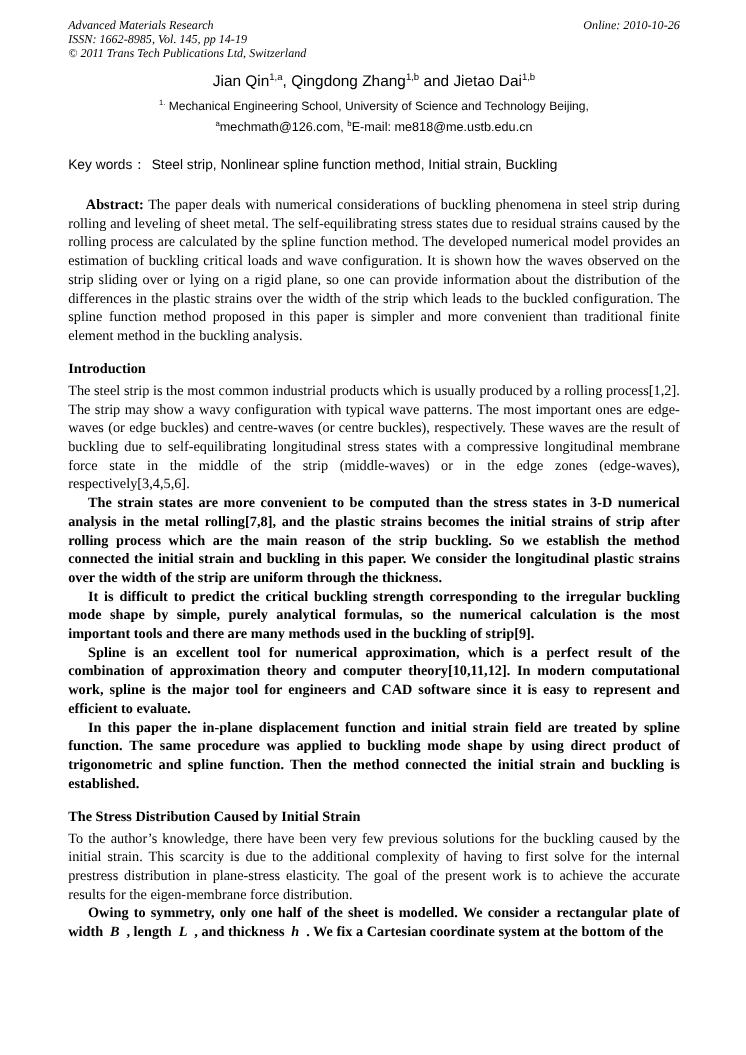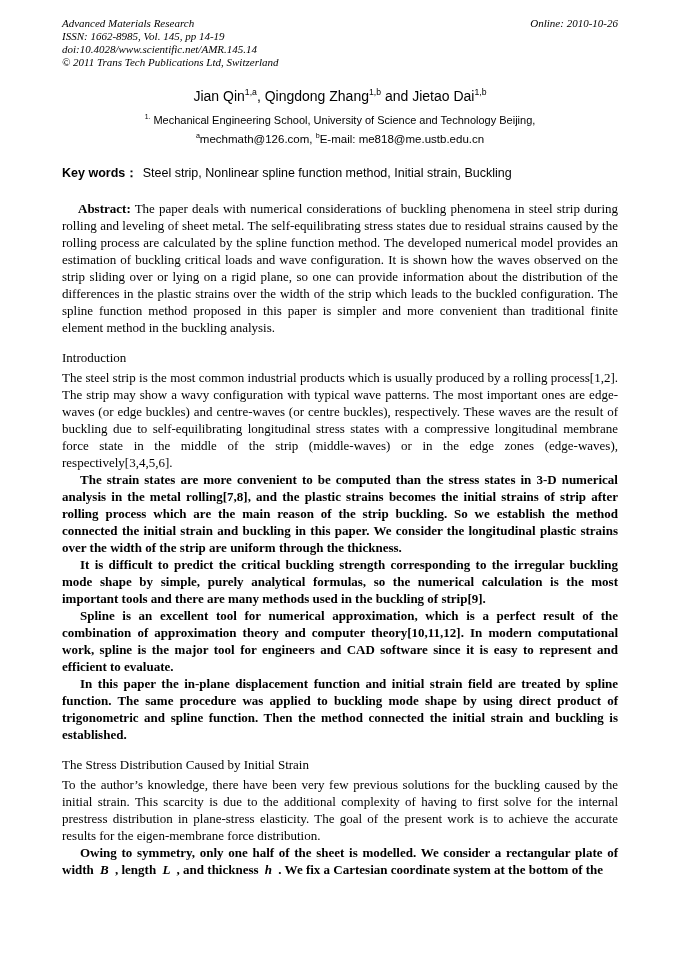--- a/index.html
+++ b/index.html
@@ -31,21 +31,21 @@
   
   .title {
     margin: 19px 0 0 0;
     text-align: center;
     font-family: "Liberation Sans", sans-serif;
     font-weight: bold;
     font-size: 15.5px;
     line-height: 20px;
   }
   .authors {
-    margin-top: 18px;
+    margin-top: 8px;
     text-align: center;
     font-family: "Liberation Sans", sans-serif;
     font-size: 14px;
     line-height: 19px;
   }
   .authors sup, .affil sup, .emails sup { font-size: 0.62em; line-height: 0; }
   .affil {
     margin-top: 7px;
     text-align: center;
     font-family: "Liberation Sans", sans-serif;
@@ -60,57 +60,56 @@
     line-height: 14px;
   }
 
   
   .keywords {
     margin-top: 19px;
     font-family: "Liberation Sans", sans-serif;
     font-size: 12.5px;
     line-height: 16px;
   }
-  .keywords .kw-label { font-weight: bold; }
+  .keywords .kw-label { font-weight: normal; }
   .keywords .kw-text { margin-left: 5px; }
 
   
   .bodytext p {
     margin: 0;
     font-size: 13px;
     line-height: 17px;
     text-align: justify;
   }
   p.abstract { margin-top: 19px; }
   p.abstract b { font-weight: bold; margin-left: 16px; }
   .indent { text-indent: 18px; font-weight: bold; }
   h2.sec {
     font-size: 13px;
     line-height: 17px;
-    font-weight: normal;
+    font-weight: bold;
     margin: 13px 0 3px 0;
     text-align: left;
   }
   i.mvar {
     font-family: "Liberation Serif", serif;
     font-style: italic;
     margin: 0 3px;
   }
 </style>
 </head>
 <body>
 
 <div class="page">
   <div class="content">
 
     <div class="jheader">
       <div class="left">
         <div>Advanced Materials Research</div>
         <div>ISSN: 1662-8985, Vol. 145, pp 14-19</div>
-        <div>doi:10.4028/www.scientific.net/AMR.145.14</div>
         <div>© 2011 Trans Tech Publications Ltd, Switzerland</div>
       </div>
       <div class="right">Online: 2010-10-26</div>
     </div>
 
 
     <div class="authors"><span>Jian Qin</span><sup>1,a</sup><span>, </span><span>Qingdong Zhang</span><sup>1,b</sup><span> and </span><span>Jietao Dai</span><sup>1,b</sup></div>
 
     <div class="affil">
       <div><sup>1.</sup><span> Mechanical Engineering School, University of Science and Technology Beijing,</span></div>

